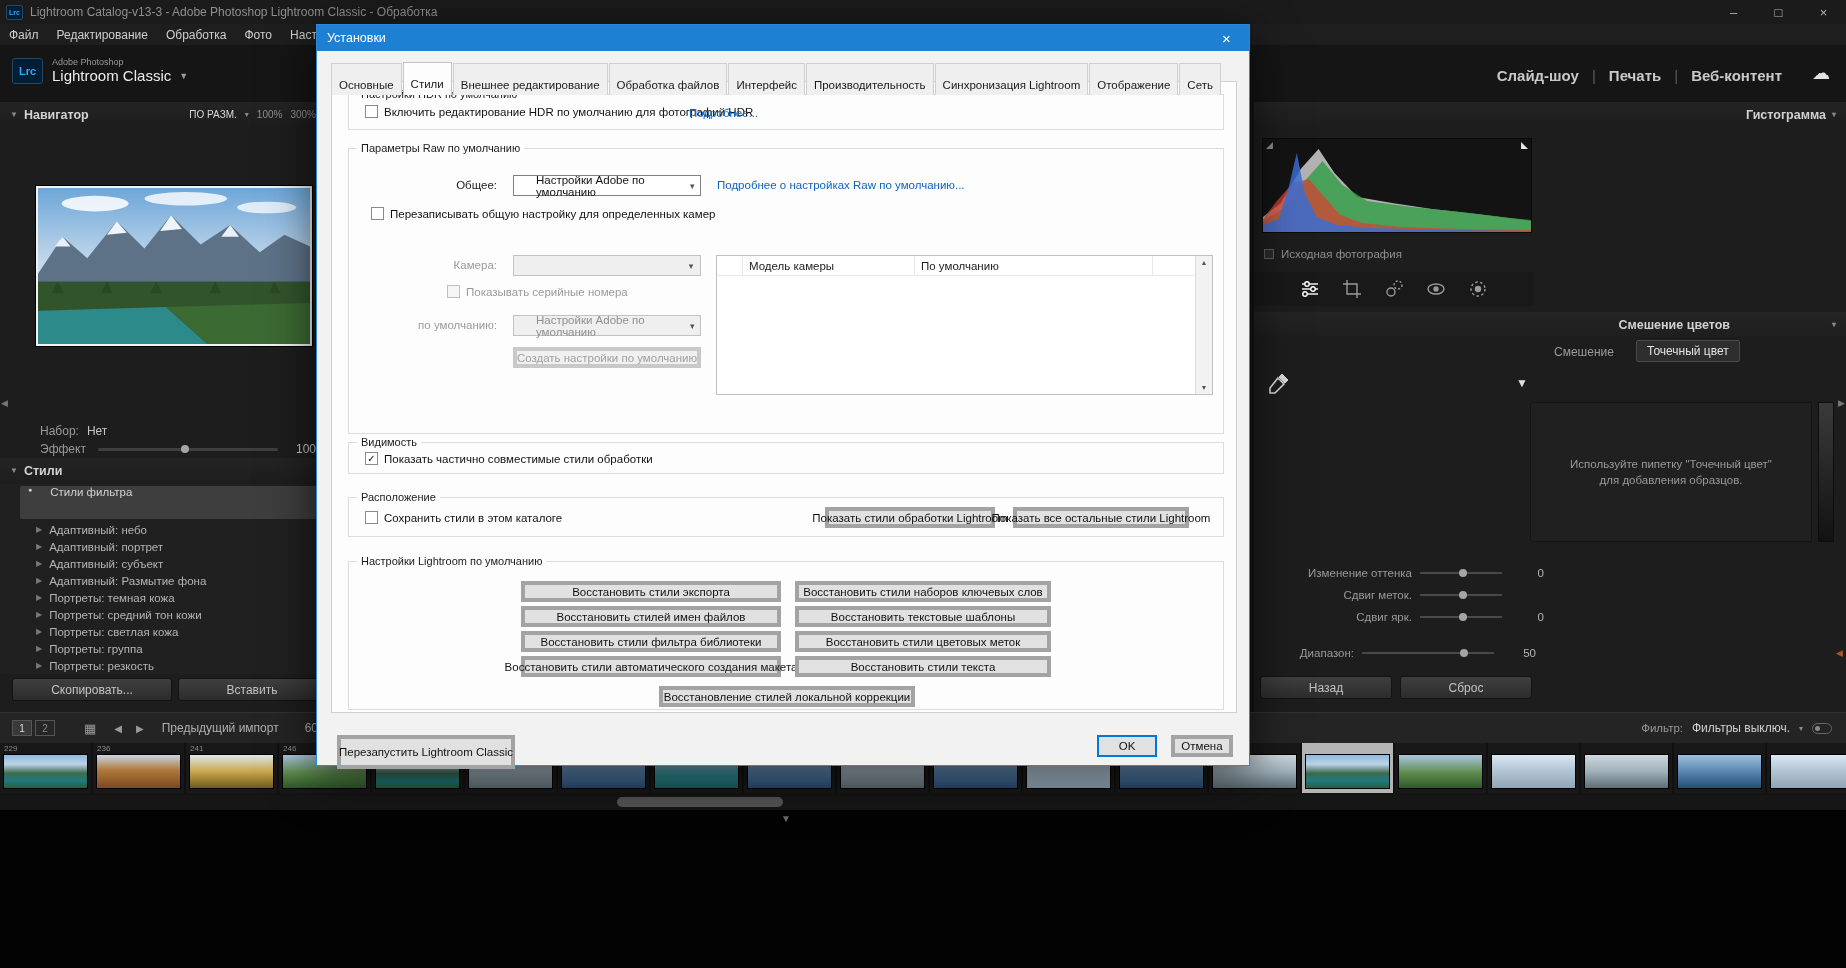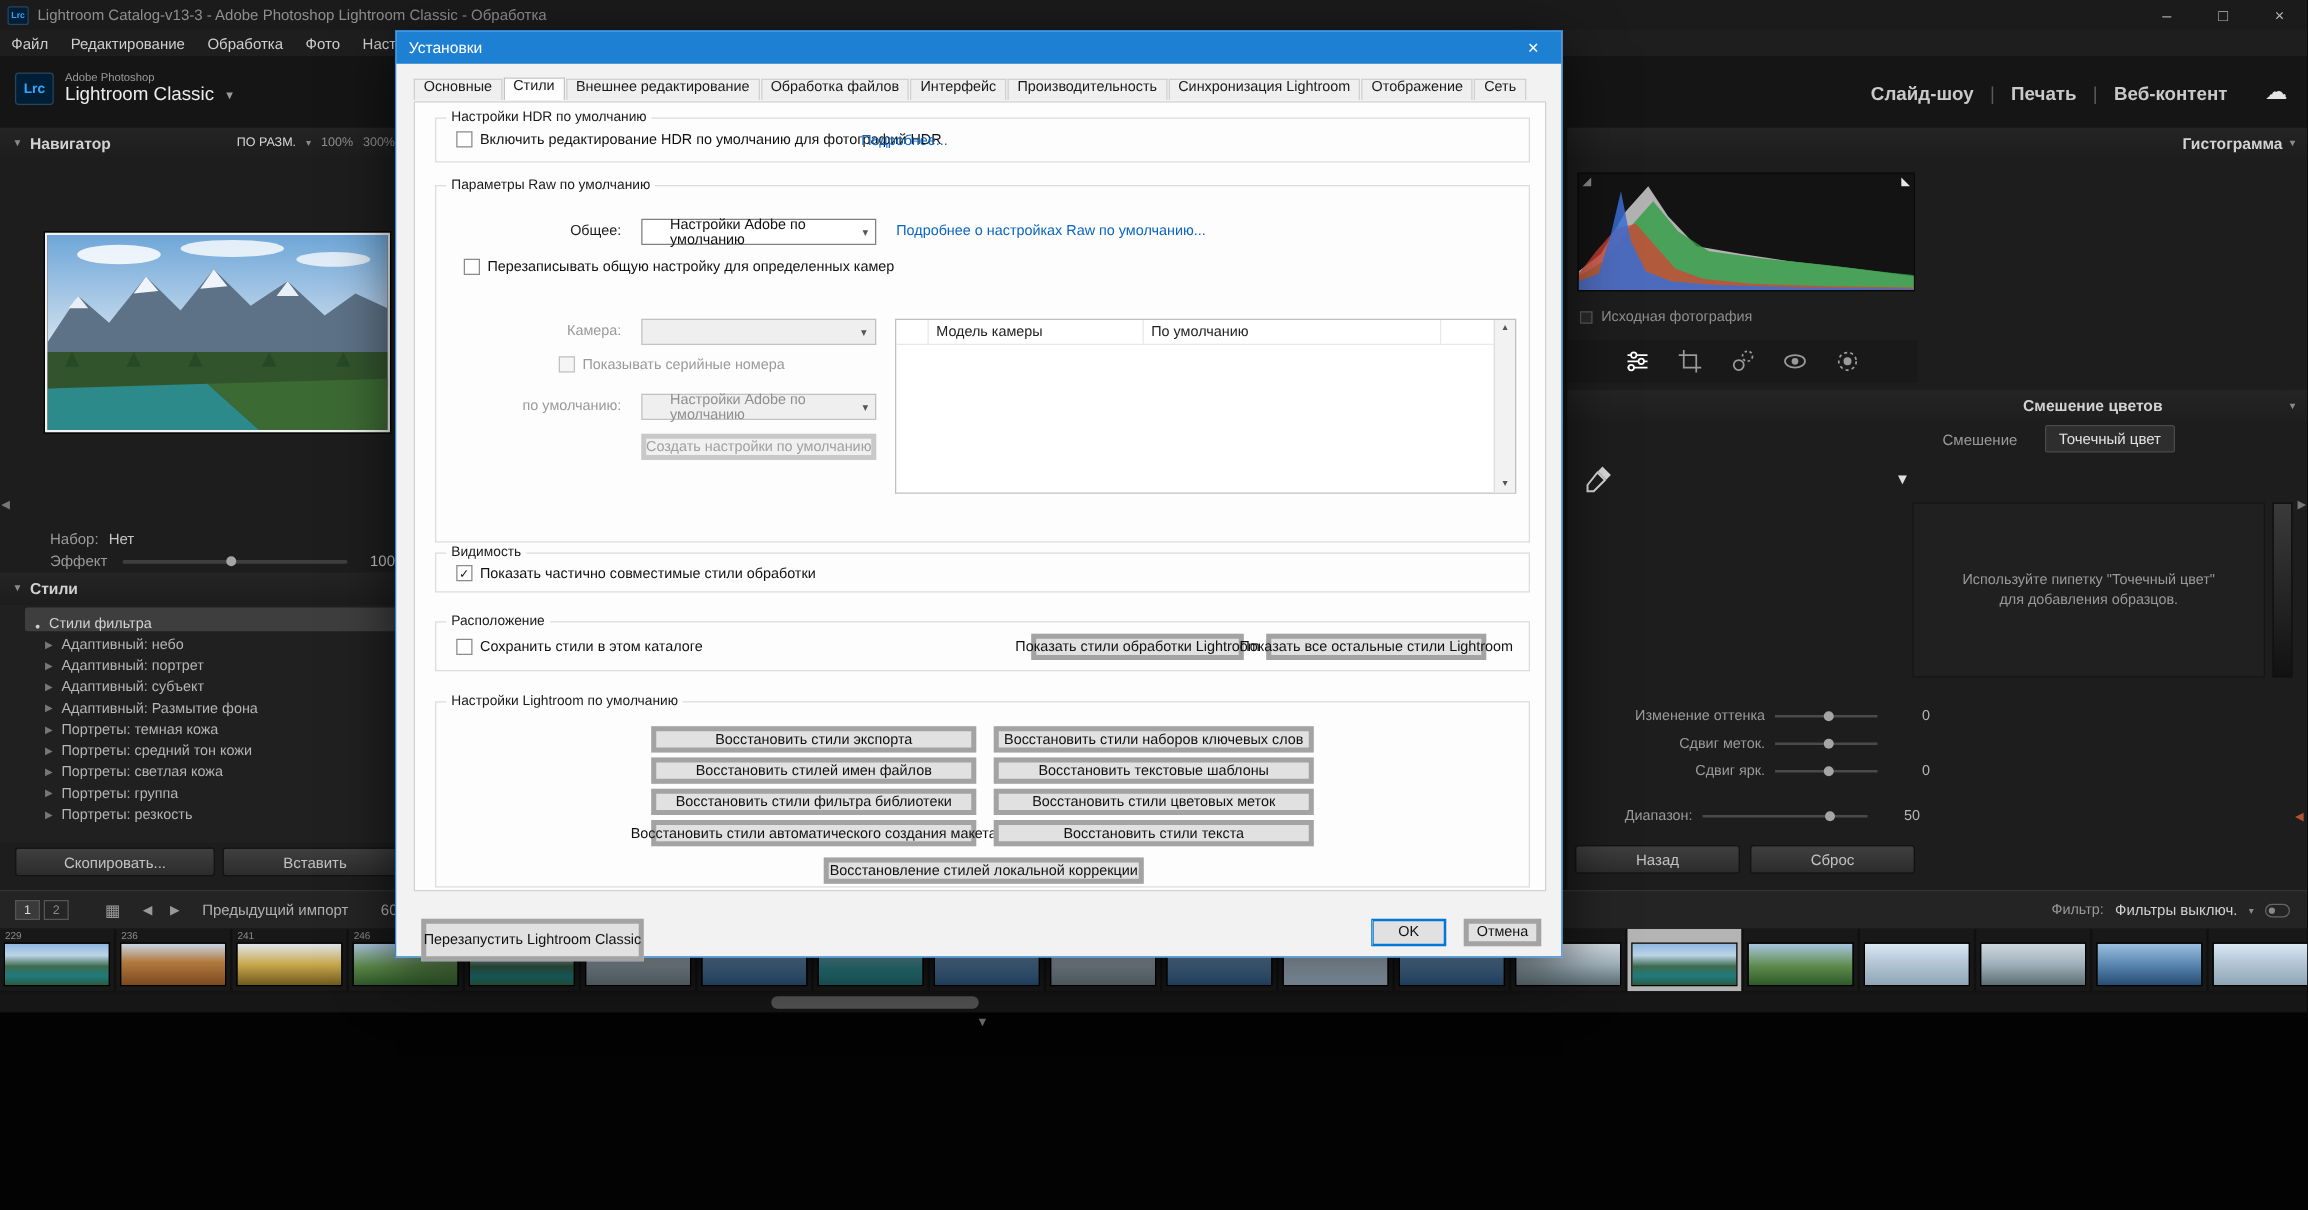--- a/index.html
+++ b/index.html
@@ -42,21 +42,21 @@
   #navpreview svg{display:block;width:100%;height:100%}
   #setrow{position:absolute;left:40px;top:322px;font-size:12px;color:#9a9a9a}
   #setrow b{font-weight:400;color:#c5c5c5;margin-left:8px}
   #effectrow{position:absolute;left:40px;right:22px;top:340px;display:flex;align-items:center;font-size:12px;color:#9a9a9a}
   .sl-track{position:relative;flex:1;height:3px;background:#3f3f3f;border-radius:2px;margin:0 12px}
   .sl-handle{position:absolute;top:-3px;width:8px;height:8px;background:#a5a5a5;border-radius:50%}
   #effectrow .val{color:#c5c5c5;width:26px;text-align:right}
   #presets-header{position:absolute;top:356px;left:0;right:0}
   .plus{margin-left:auto;color:#aaa;font-size:13px;font-weight:400}
   #presetlist{position:absolute;top:382px;left:0;right:0;height:190px;background:#202020;font-size:11.5px;color:#b5b5b5;overflow:hidden}
-  .preset-filter{height:19px;margin:2px 8px 2px 20px;background:#3e3e3e;border-radius:2px;display:flex;align-items:flex-end;gap:7px;padding:0 8px;color:#d2d2d2}
+  .preset-filter{height:33px;margin:2px 8px 2px 20px;background:#3e3e3e;border-radius:2px;display:flex;align-items:flex-start;gap:18px;padding:0 8px;color:#d2d2d2}
   .preset-filter .dot{font-size:7px;color:#cfcfcf}
   .preset-item{height:17px;display:flex;align-items:center;gap:7px;padding-left:36px}
   .preset-item .tri{color:#777}
   #copybtn{position:absolute;top:576px;left:12px;width:160px;height:23px}
   #pastebtn{position:absolute;top:576px;left:178px;width:148px;height:23px}
   #leftarrow{position:absolute;left:1px;top:398px;color:#777;font-size:9px;z-index:4}
   #rightarrow{position:absolute;right:1px;top:398px;color:#777;font-size:9px;z-index:4}
 
   
   #rightpanel{position:absolute;right:0;top:102px;width:592px;height:610px;background:#1d1d1d;z-index:2}
@@ -120,21 +120,21 @@
   #hscroll{position:absolute;left:0;right:0;top:795px;height:14px;background:#161616;z-index:1}
   #hthumb{position:absolute;left:617px;top:797px;width:166px;height:10px;background:#545454;border-radius:5px;z-index:2}
   #bottomvoid{position:absolute;left:0;right:0;top:810px;bottom:0;background:#030303;z-index:1}
   #bottomarrow{position:absolute;left:781px;top:813px;color:#6a6a6a;font-size:10px;z-index:2}
 
   
   #dialog{position:absolute;left:316px;top:24px;width:934px;height:742px;background:#f2f2f2;border:1px solid #2b88d8;box-shadow:0 12px 44px rgba(0,0,0,.65);z-index:50;font-size:11.5px;color:#111}
   #dlg-title{height:26px;background:#1e80d2;display:flex;align-items:center;padding-left:10px;color:#fff;font-size:12.5px}
   #dlg-close{margin-left:auto;width:45px;height:100%;display:flex;align-items:center;justify-content:center;color:#fff;font-size:15px}
   #dlg-tabs{position:absolute;left:14px;top:38px;display:flex;z-index:2}
-  .dtab{padding:0 7px 4px;border:1px solid #d0d0d0;border-bottom:none;background:#efefef;margin-right:1px;font-size:11.5px;color:#1a1a1a}
+  .dtab{padding:15px 7px 4px;border:1px solid #d0d0d0;border-bottom:none;background:#efefef;margin-right:1px;font-size:11.5px;color:#1a1a1a}
   .dtab.active{background:#fdfdfd;padding-bottom:5px;margin-top:-1px;border-color:#c4c4c4}
   #dlg-page{position:absolute;left:14px;top:56px;width:906px;height:632px;background:#fdfdfd;border:1px solid #d0d0d0}
   .grp{position:absolute;border:1px solid #dcdcdc;background:#fdfdfd}
   .gtitle{position:absolute;top:-7px;left:8px;background:#fdfdfd;padding:0 4px;font-size:11px;color:#1a1a1a;white-space:nowrap}
   .cb{display:inline-flex;align-items:center;gap:6px;position:absolute}
   .cbbox{width:13px;height:13px;border:1px solid #8a8a8a;background:#fff;display:flex;align-items:center;justify-content:center;font-size:10px;color:#111;flex:0 0 13px}
   .cb.disabled .cbbox{border-color:#c0c0c0;background:#f5f5f5}
   .cb.disabled .lbl{color:#9a9a9a}
   .dlink{color:#0a64c2;position:absolute;white-space:nowrap}
   .rlabel{position:absolute;width:148px;text-align:right;color:#1a1a1a}

